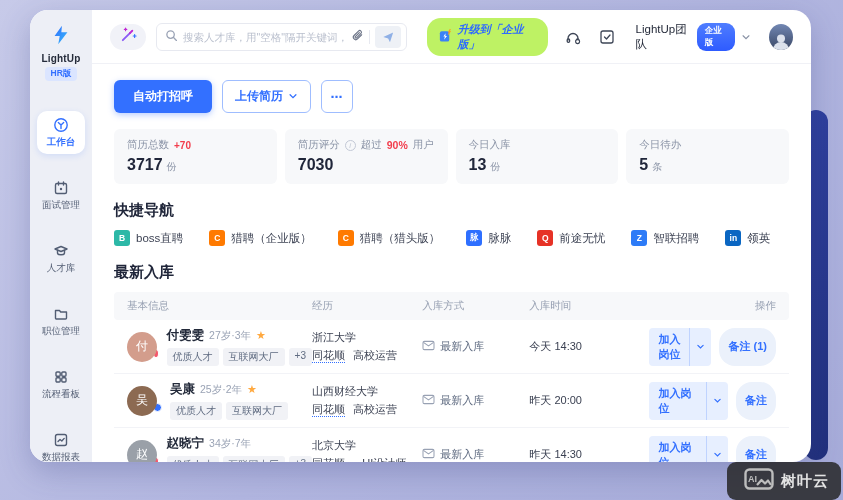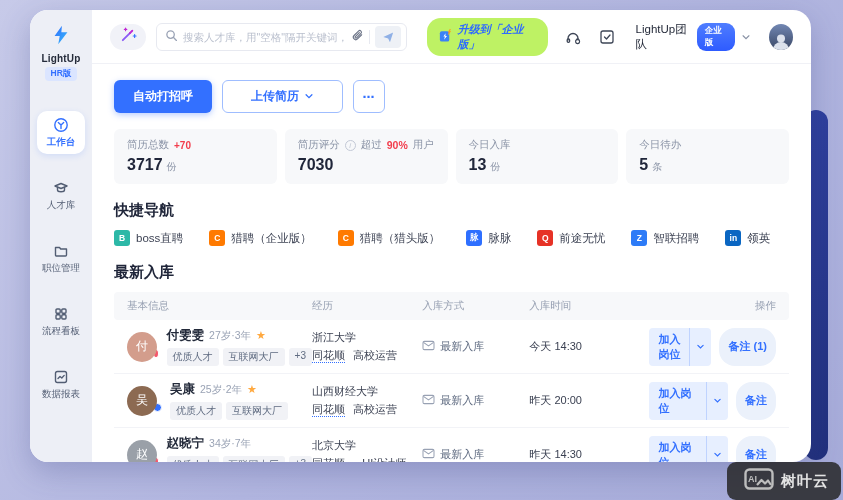--- a/index.html
+++ b/index.html
@@ -53,21 +53,21 @@
   .avatar-top { width:26px; height:26px; border-radius:50%; margin-left:8px; cursor:pointer;
     background:linear-gradient(#7287b3,#394765); display:flex; align-items:flex-end; justify-content:center; overflow:hidden; }
 
   
   .main { flex:1; padding:12px 22px 0; overflow:hidden; }
   .btnrow { display:flex; gap:10px; margin:4px 0 16px; }
   .btn-primary { background:#3370ff; color:#fff; font-size:12px; font-weight:bold;
     border:0; border-radius:6px; padding:8px 19px; cursor:pointer;
     box-shadow:0 2px 6px rgba(51,112,255,.35); font-family:inherit; }
   .btn-outline { background:#fff; color:#3370ff; font-size:12px; font-weight:bold;
-    border:1px solid #9fbdff; border-radius:6px; padding:7px 28px; cursor:pointer;
+    border:1px solid #9fbdff; border-radius:6px; padding:7px 12px; cursor:pointer;
     display:flex; align-items:center; gap:5px; font-family:inherit; }
   .btn-more { width:32px; justify-content:center; letter-spacing:1px; padding:7px 6px; }
 
   .stats { display:grid; grid-template-columns:repeat(4,1fr); gap:8px; }
   .stat-card { background:#f7f8fa; border-radius:6px; padding:9px 13px 10px; }
   .stat-label { font-size:10.5px; color:#8a93a6; display:flex; align-items:center; gap:5px; }
   .stat-delta { color:#f23d4c; font-weight:bold; font-size:10px; }
   .stat-hl { color:#f23d4c; font-weight:bold; }
   .info-i { display:inline-flex; width:11px; height:11px; border:1px solid #c3c9d6; border-radius:50%;
     color:#c3c9d6; font-size:8px; align-items:center; justify-content:center; font-style:italic; }
@@ -149,20 +149,30 @@
           <span>
             <svg width="16" height="16" viewBox="0 0 16 16" fill="none" stroke="currentColor" stroke-width="1.4" stroke-linecap="round">
               <circle cx="8" cy="8" r="6.2"></circle>
                 <path d="M8 8v3.5M8 8 5.3 5.6M8 8l2.7-2.4"></path>
               </svg>
           </span>
           <span>工作台</span>
         </div>
         <div class="nav-item">
           <span>
+            <svg width="16" height="16" viewBox="0 0 16 16" fill="none" stroke="currentColor" stroke-width="1.4" stroke-linecap="round">
+              <rect x="2.5" y="3.5" width="11" height="10" rx="1.5"></rect>
+                <path d="M5.5 2v3M10.5 2v3"></path>
+                <circle cx="8" cy="9" r="1.2" fill="currentColor" stroke="none"></circle>
+              </svg>
+          </span>
+          <span>面试管理</span>
+        </div>
+        <div class="nav-item">
+          <span>
             <svg width="16" height="16" viewBox="0 0 16 16" fill="none" stroke="currentColor" stroke-width="1.4" stroke-linejoin="round" stroke-linecap="round">
               <path d="M8 3.5 14 6 8 8.5 2 6z"></path>
                 <path d="M4.5 7.2V10c0 .9 1.6 1.8 3.5 1.8S11.5 10.9 11.5 10V7.2"></path>
               </svg>
           </span>
           <span>人才库</span>
         </div>
         <div class="nav-item">
           <span>
             <svg width="16" height="16" viewBox="0 0 16 16" fill="none" stroke="currentColor" stroke-width="1.4" stroke-linejoin="round">

